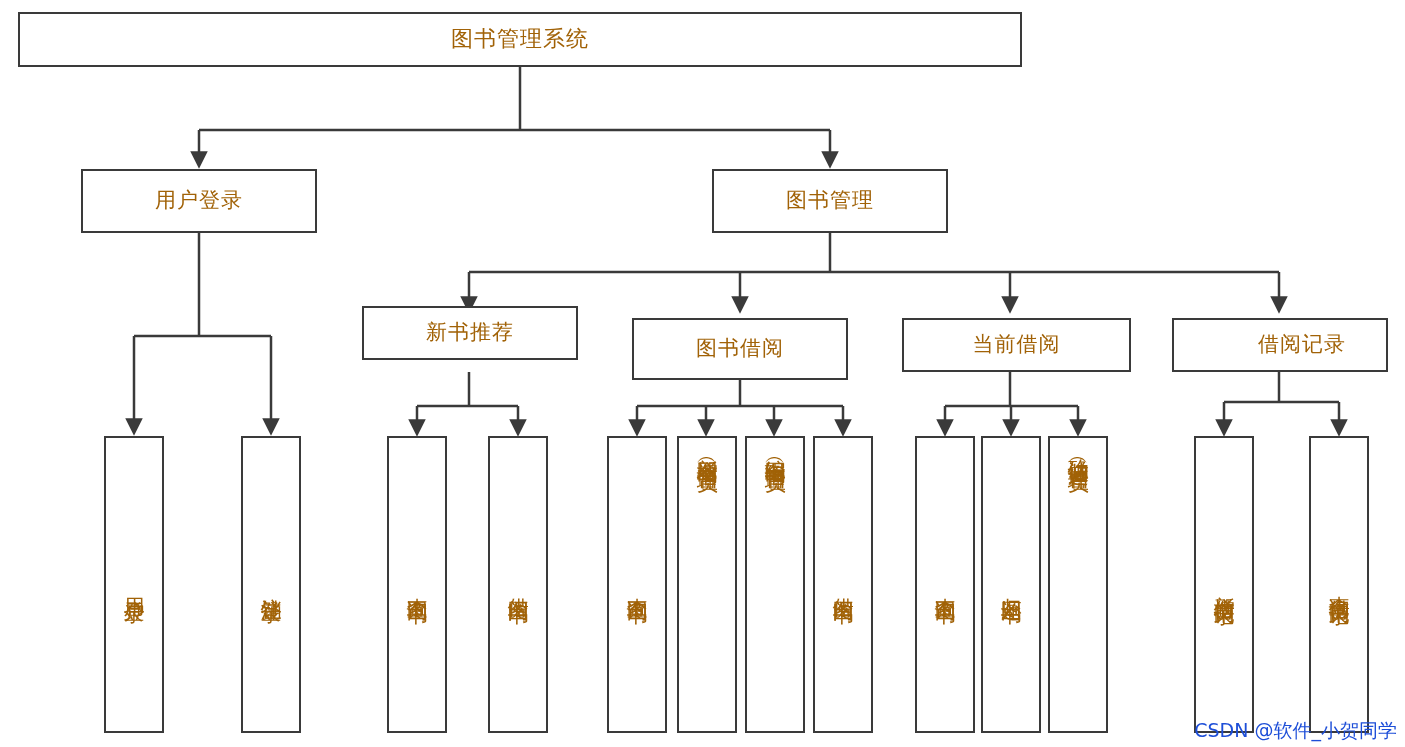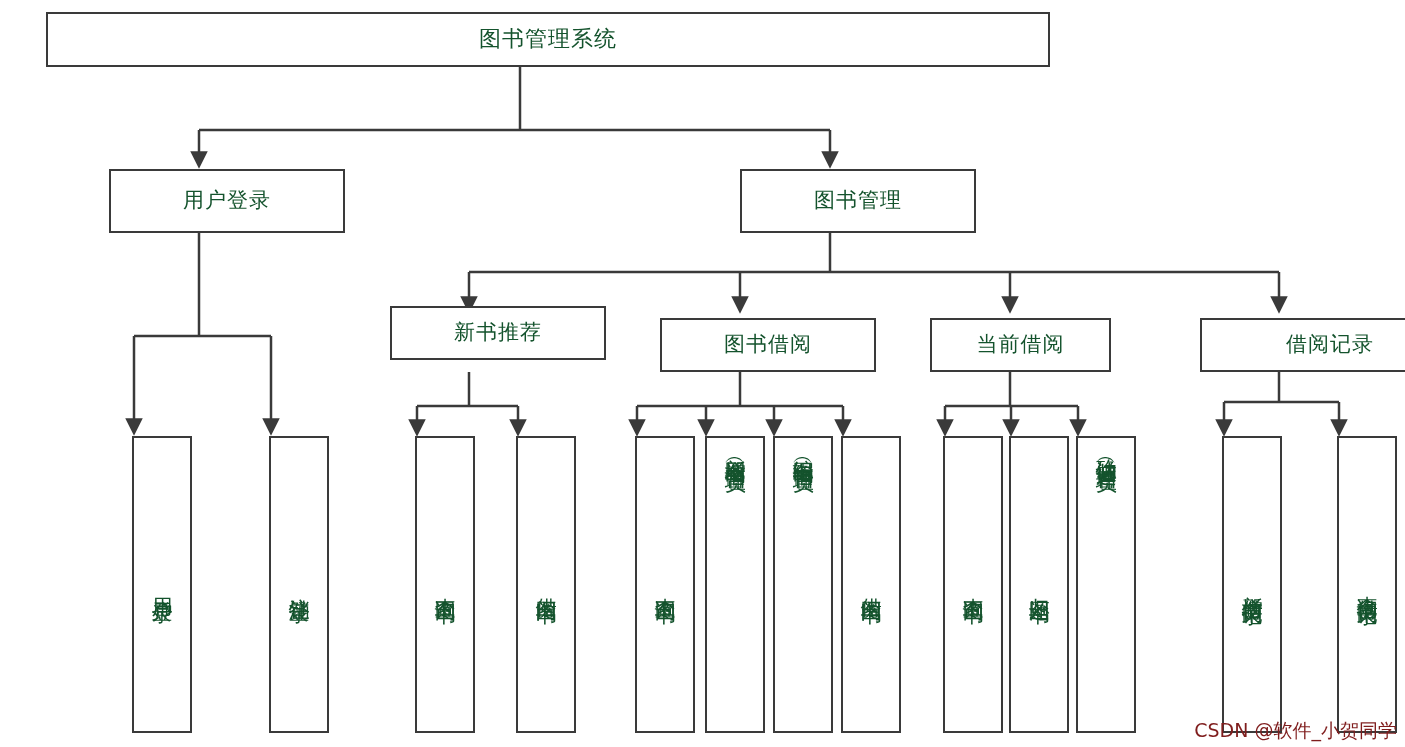--- a/index.html
+++ b/index.html
@@ -27,23 +27,22 @@
     pointer-events: none;
   }
   .node {
     position: absolute;
     box-sizing: border-box;
     border: 2.5px solid #3a3a3a;
     background: #ffffff;
     display: flex;
     align-items: center;
     justify-content: center;
-    color: #14532d;
+    color: #a16207;
     z-index: 2;
-    margin-left: 28px;
   }
   
   .node.horiz {
     font-size: 21px;
     letter-spacing: 1px;
     line-height: 1.2;
   }
   .node.root {
     font-size: 22px;
   }
@@ -61,21 +60,21 @@
     align-items: center;
   }
   .label {
     white-space: nowrap;
   }
   #watermark {
     position: absolute;
     right: 8px;
     bottom: 3px;
     font-size: 19px;
-    color: #7f1d1d;
+    color: #1d4ed8;
     z-index: 5;
     white-space: nowrap;
   }
 </style>
 </head>
 <body>
 
 <div id="canvas">
 
   <svg id="edges" viewBox="0 0 1405 747" width="1405" height="747">
@@ -137,24 +136,24 @@
   <div class="node horiz" style="left:81px; top:169px; width:236px; height:64px;">
     <span class="label">用户登录</span>
   </div>
   <div class="node horiz" style="left:712px; top:169px; width:236px; height:64px;justify-content:center;">
     <span class="label">图书管理</span>
   </div>
 
   <div class="node horiz" style="left:362px; top:306px; width:216px; height:54px;">
     <span class="label">新书推荐</span>
   </div>
-  <div class="node horiz" style="left:632px; top:318px; width:216px; height:54px;">
+  <div class="node horiz" style="left:632px; top:318px; width:216px; height:62px;">
     <span class="label">图书借阅</span>
   </div>
-  <div class="node horiz" style="left:902px; top:318px; width:181px; height:54px;">
+  <div class="node horiz" style="left:902px; top:318px; width:229px; height:54px;">
     <span class="label">当前借阅</span>
   </div>
   <div class="node horiz" style="left:1172px; top:318px; width:216px; height:54px;padding-left:44px;">
     <span class="label">借阅记录</span>
   </div>
 
   <div class="node vert" style="left:104px; top:436px; width:60px; height:297px;">
     <span class="label">用户登录</span>
   </div>
   <div class="node vert" style="left:241px; top:436px; width:60px; height:297px;">

